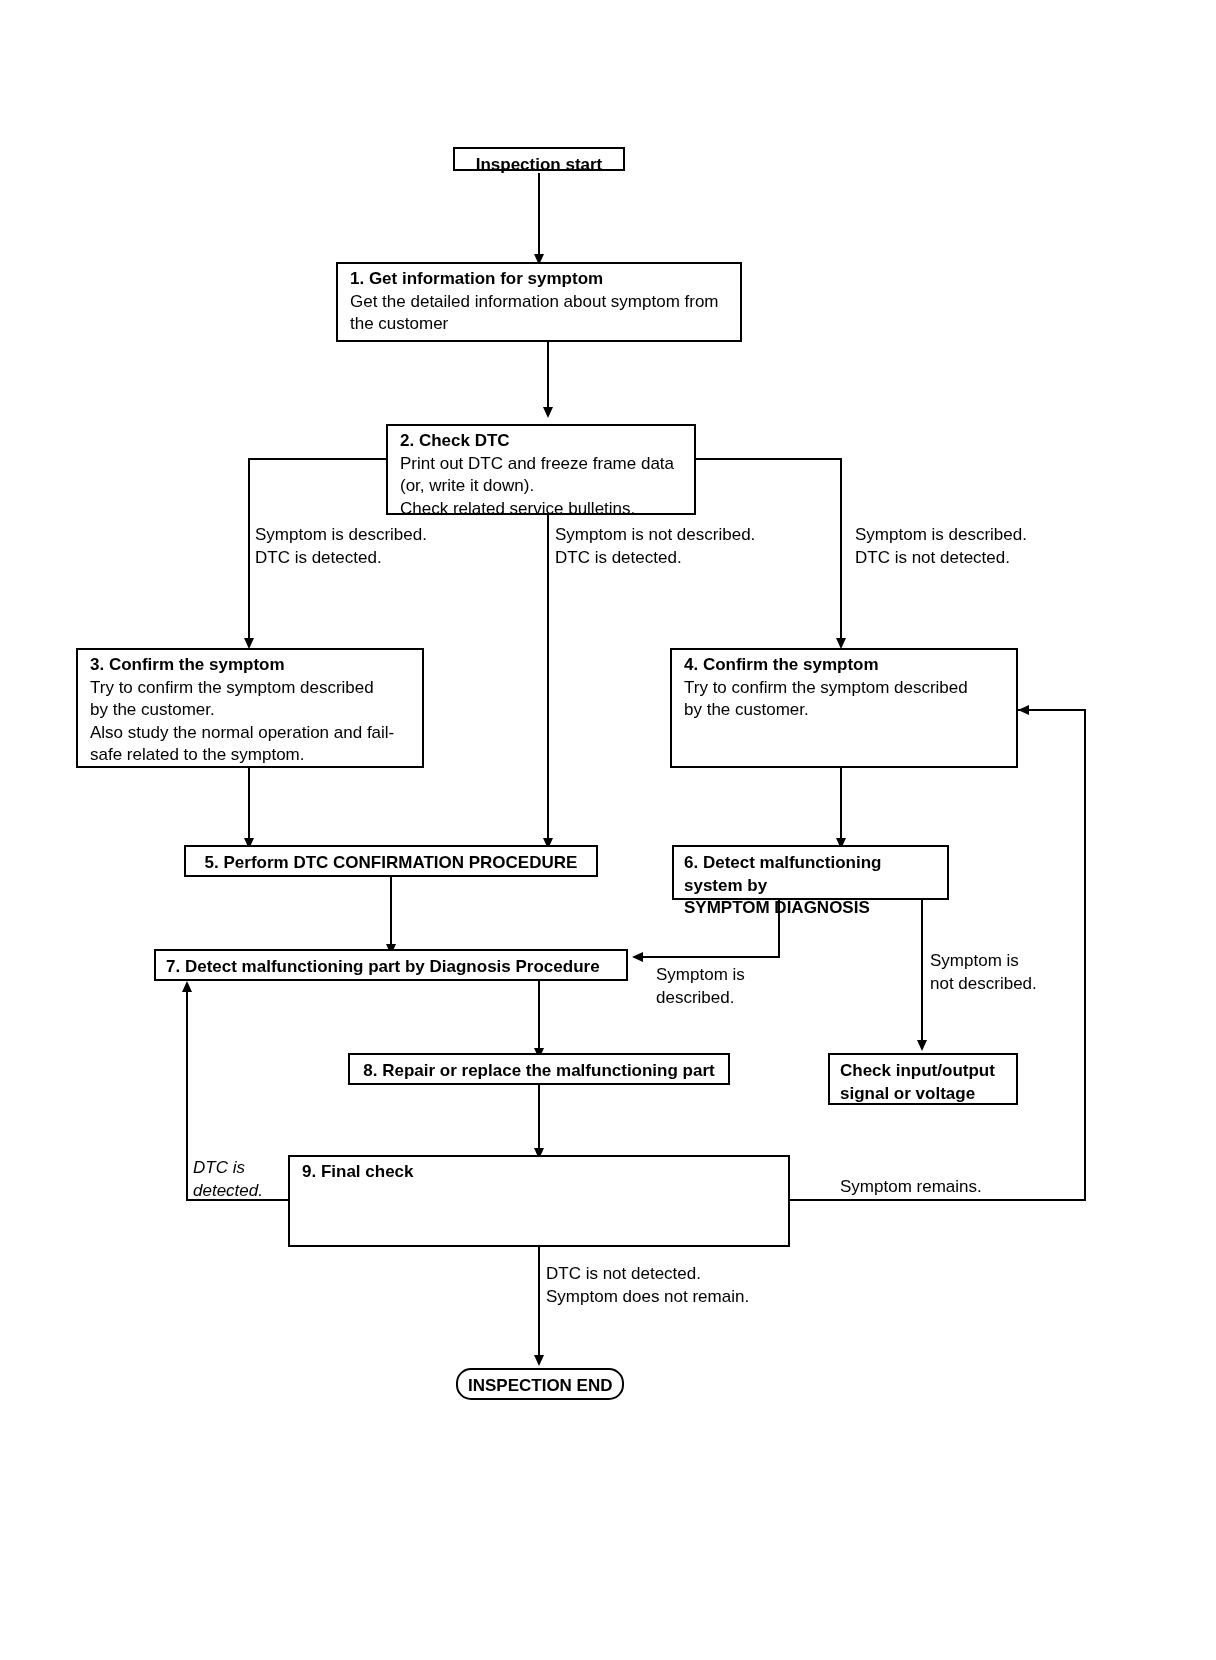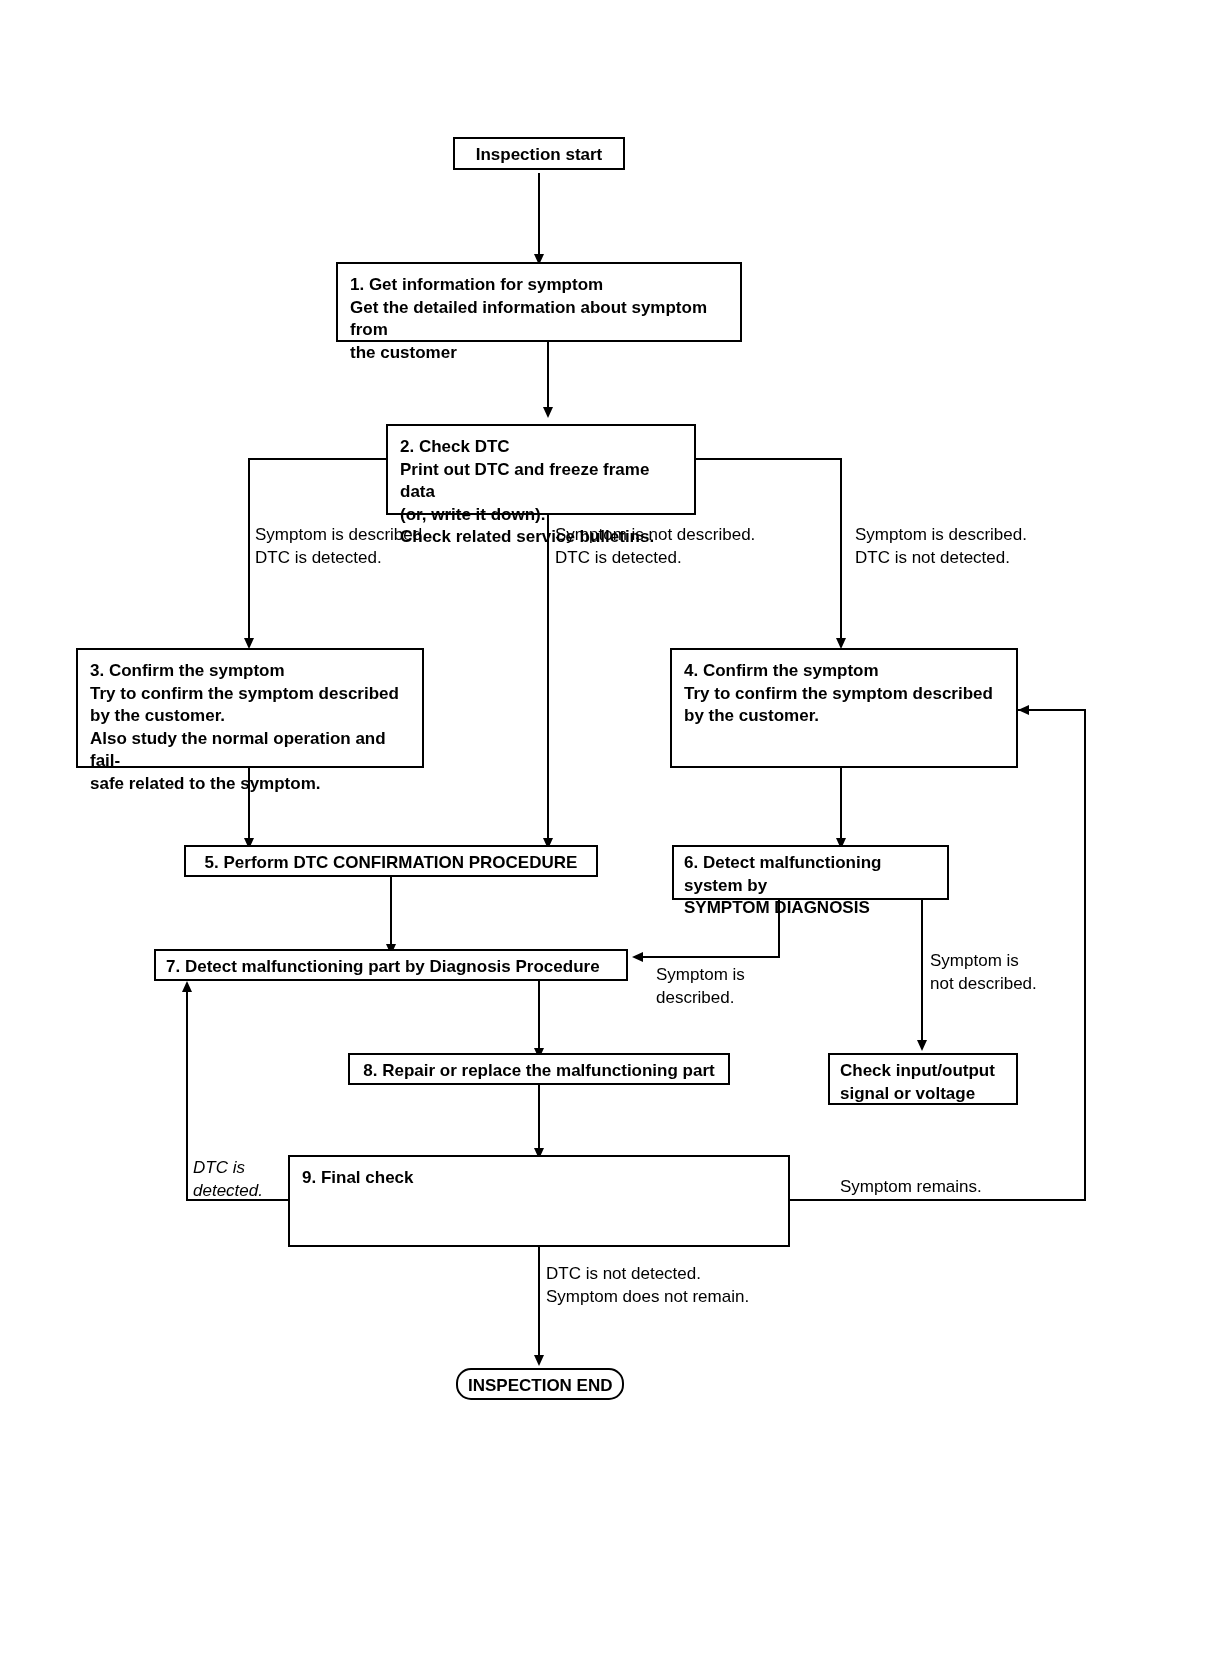--- a/index.html
+++ b/index.html
@@ -14,31 +14,31 @@
     background: #ffffff;
     font-family: "Liberation Sans", sans-serif;
     color: #000000;
     overflow: hidden;
   }
   .box {
     position: absolute;
     box-sizing: border-box;
     border: 2px solid #000;
     background: #fff;
-    padding: 10px 10px 6px 12px;
+    padding: 4px 10px 6px 12px;
     font-size: 17px;
     line-height: 1.33;
     z-index: 5;
   }
   .box .t {
     font-weight: bold;
     white-space: pre;
   }
   .box .b {
-    font-weight: bold;
+    font-weight: normal;
     white-space: pre-line;
   }
   .box.center {
     text-align: center;
     padding: 6px 12px;
   }
   .box.tight {
     padding: 5px 10px;
   }
   .lbl {
@@ -70,21 +70,21 @@
     border-bottom: 5px solid transparent;
     border-right: 11px solid #000;
     z-index: 3;
   }
 </style>
 </head>
 <body>
 
 <div id="page">
 
-  <div class="box center tight" style="left:453px; top:137px; width:172px; height:33px;">
+  <div class="box center tight" style="left:453px; top:147px; width:172px; height:24px;">
     <span class="t">Inspection start</span>
   </div>
 
   <div class="ln vln" style="left:538px; top:173px; height:85px;"></div>
   <div class="arr-d" style="left:534px; top:254px;"></div>
 
   <div class="box" style="left:336px; top:262px; width:406px; height:80px;">
     <div class="t">1. Get information for symptom</div>
     <div class="b">Get the detailed information about symptom from
 the customer</div>

